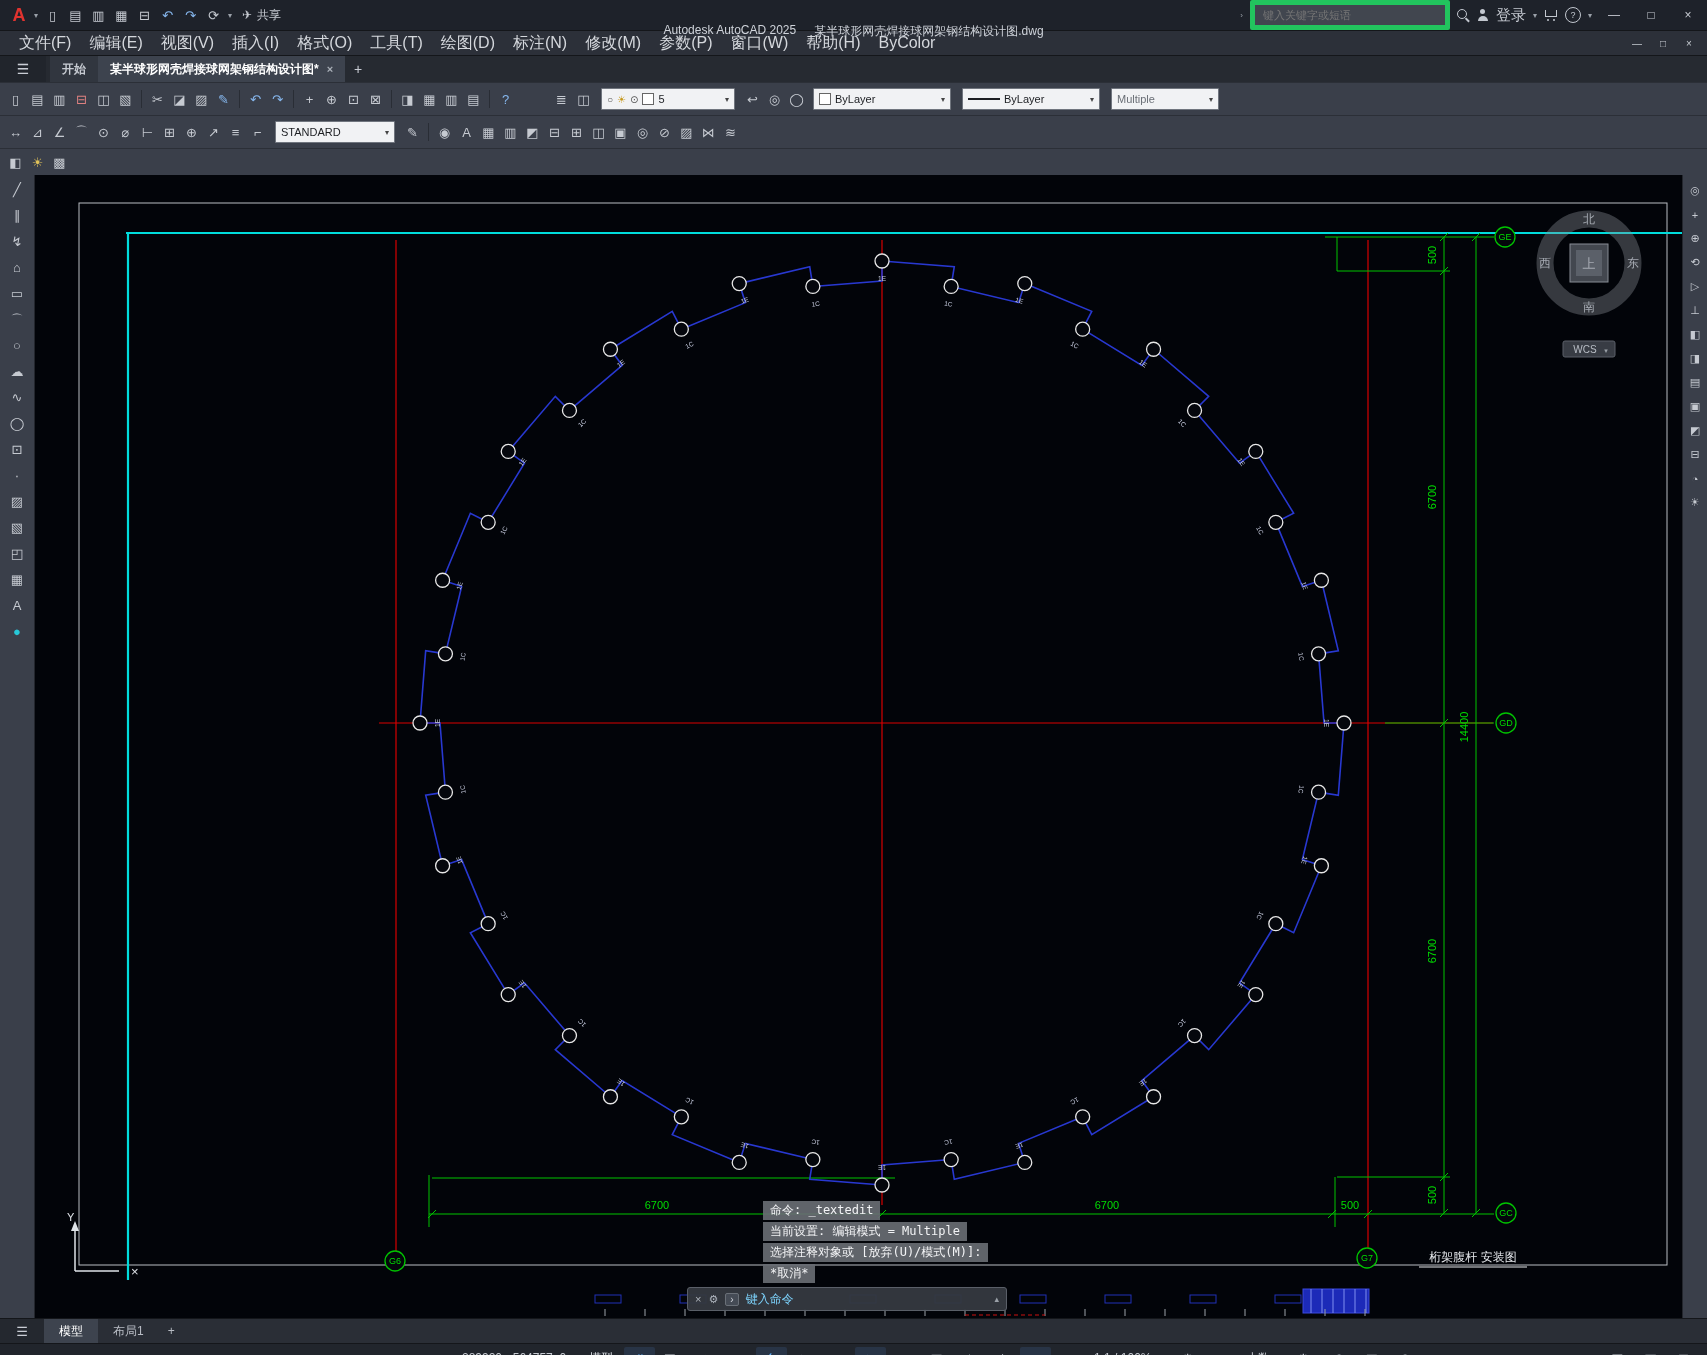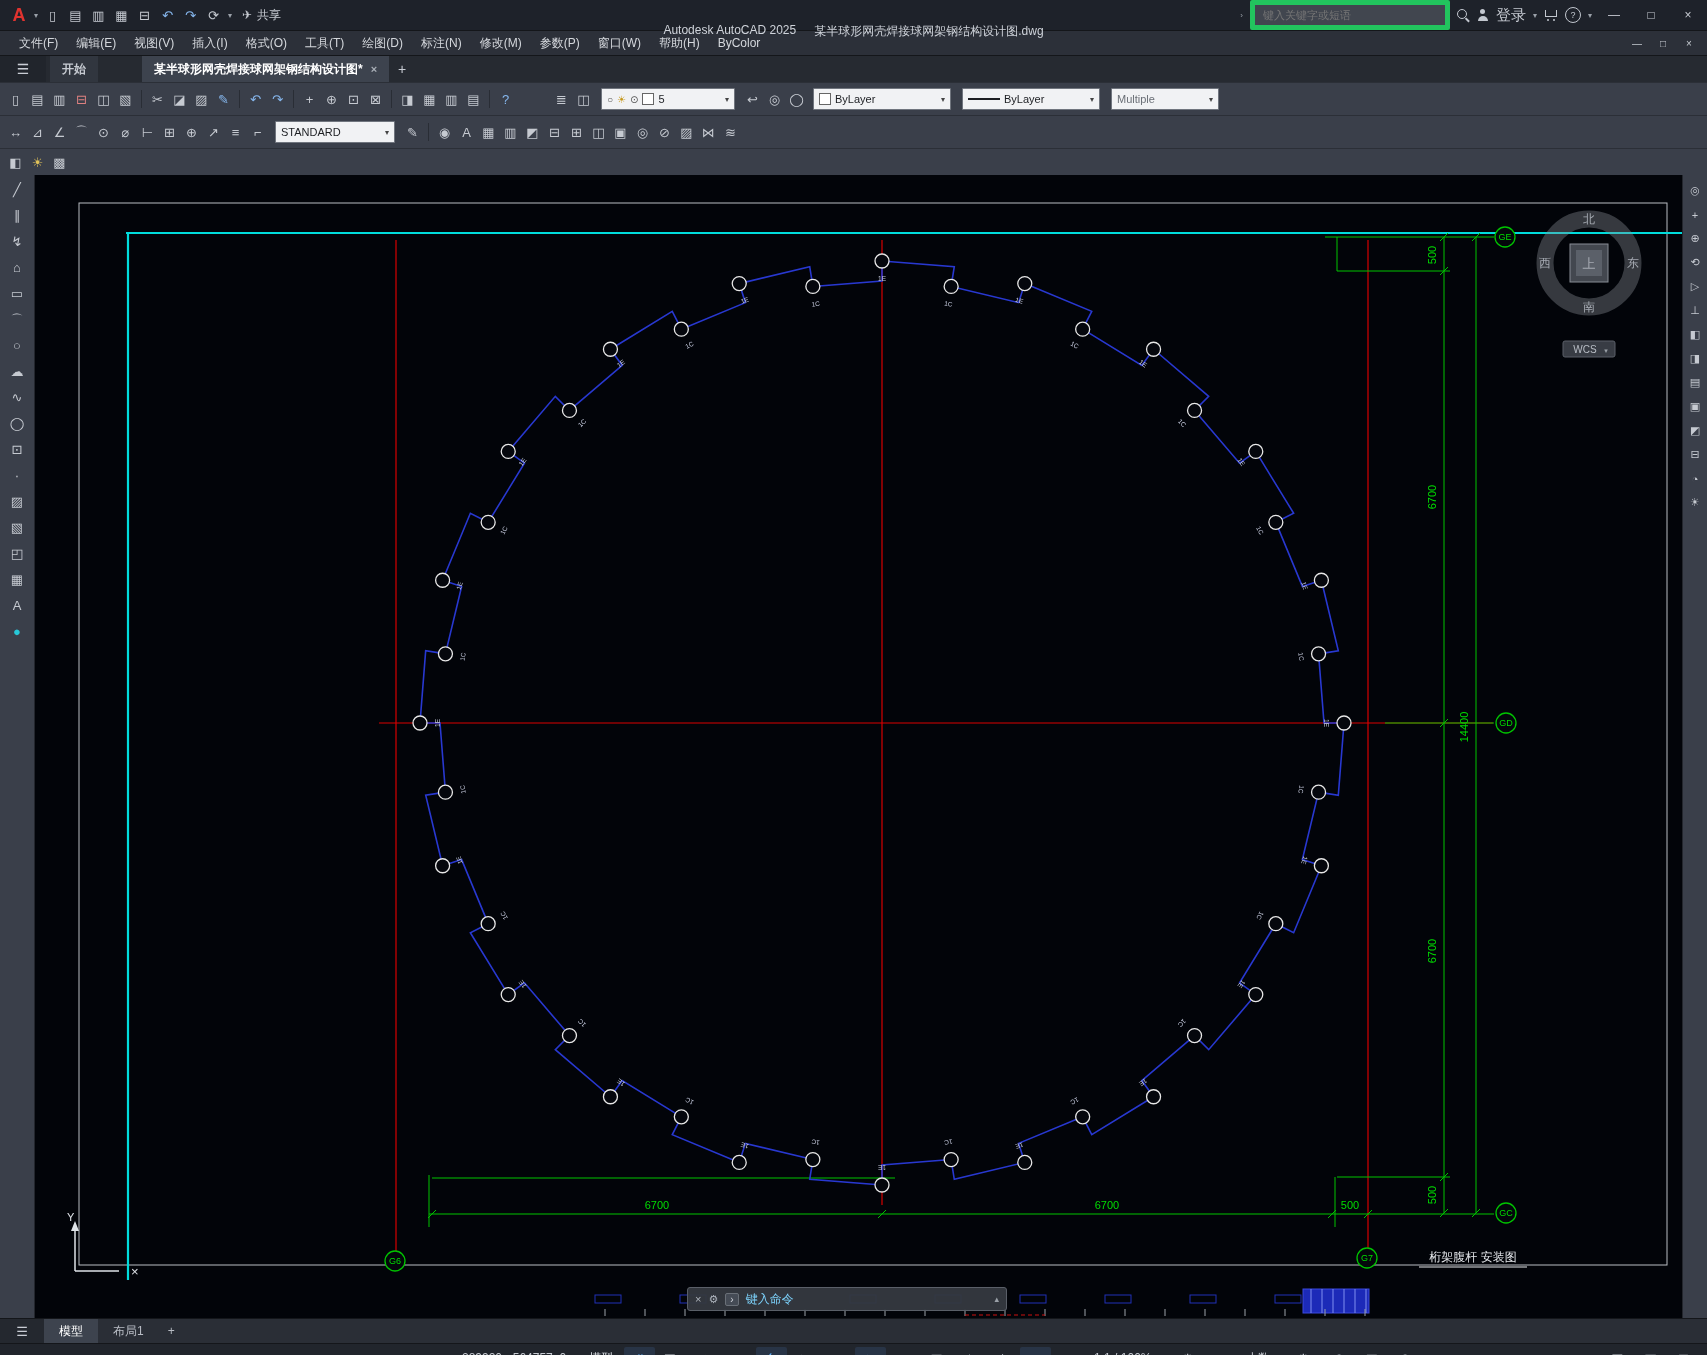--- a/index.html
+++ b/index.html
@@ -24,29 +24,29 @@
   .i-person::before{content:"";position:absolute;left:3.5px;top:0;width:5px;height:5px;border-radius:50%;background:#c2c7cf;}
   .i-person::after{content:"";position:absolute;left:1px;top:6.5px;width:10px;height:5px;border-radius:5px 5px 0 0;background:#c2c7cf;}
   .i-cart{width:14px;height:13px;position:relative;display:inline-block;}
   .i-cart::before{content:"";position:absolute;left:1px;top:1px;width:10px;height:6px;border:1.4px solid #c2c7cf;border-top:none;}
   .i-cart::after{content:"";position:absolute;width:2.5px;height:2.5px;border-radius:50%;background:#c2c7cf;box-shadow:6px 0 0 #c2c7cf;left:3px;top:10px;}
   .i-help{width:14px;height:14px;border:1.4px solid #c2c7cf;border-radius:50%;font-size:9px;display:flex;align-items:center;justify-content:center;color:#c2c7cf;}
   .signin{color:#c6cad1;font-size:15px;}
   .win-btn{width:30px;height:30px;display:flex;align-items:center;justify-content:center;color:#c6cad1;font-size:12px;}
   
   .menubar{height:24px;background:#2c3039;display:flex;align-items:center;padding-left:10px;border-top:1px solid #14161a;}
-  .menu-item{padding:0 9px;line-height:24px;color:#d4d7dc;font-size:12px;}
+  .menu-item{padding:0 9px;line-height:24px;color:#d4d7dc;font-size:16px;}
   .menu-win{margin-left:auto;display:flex;gap:2px;padding-right:6px;}
   .menu-win .win-btn{width:24px;height:22px;font-size:10px;}
   
   .tabbar{height:26px;background:#262a31;display:flex;align-items:flex-end;border-top:1px solid #14161a;}
   .hamburger{width:46px;height:26px;display:flex;align-items:center;justify-content:center;color:#c9cdd5;font-size:14px;background:#21252c;}
   .file-tab{height:26px;display:flex;align-items:center;padding:0 12px;font-size:12px;gap:8px;font-weight:bold;}
   .file-tab.start{background:#31363f;color:#c6cad1;margin-left:4px;}
-  .file-tab.active{background:#3d434e;color:#fff;margin-left:44px;}
+  .file-tab.active{background:#3d434e;color:#fff;}
   .tab-close{color:#aab0b8;font-size:11px;}
   .tab-add{width:26px;height:26px;display:flex;align-items:center;justify-content:center;color:#c9cdd5;font-size:14px;}
   
   .toolbar{background:#3a3f4a;display:flex;align-items:center;padding:2px 5px;gap:1px;border-top:1px solid #2b2f37;}
   #toolbar1{height:28px;}  #toolbar2{height:28px;}  #toolbar3{height:22px;}
   .tb-group{display:flex;align-items:center;gap:1px;}
   .tb-sep{width:1px;height:18px;background:#292d35;margin:0 4px;}
   .combo{height:20px;background:#f1f2f4;border:1px solid #70757e;color:#1c1e22;display:flex;align-items:center;
          padding:0 5px;font-size:11px;gap:4px;border-radius:1px;}
   .combo .dd{margin-left:auto;font-size:8px;color:#444;}
@@ -541,20 +541,26 @@
           <polygon points="36,1056 44,1056 40,1046" fill="#dfe3e8"></polygon>
           <text x="32" y="1046" fill="#dfe3e8" font-size="11">Y</text>
           <text x="96" y="1101" fill="#dfe3e8" font-size="13">×</text>
         </g>
         <g>
           <text x="1438" y="1086" fill="#e4e7eb" font-size="12" text-anchor="middle">桁架腹杆 安装图</text>
           <line x1="1384" y1="1092" x2="1492" y2="1092" stroke="#e4e7eb" stroke-width="1"></line>
         </g>
       </svg>
 
+    <div class="cmd-stack">
+      <div class="cmd-line">命令:  _textedit</div>
+      <div class="cmd-line">当前设置: 编辑模式 = Multiple</div>
+      <div class="cmd-line">选择注释对象或 [放弃(U)/模式(M)]:</div>
+      <div class="cmd-line">*取消*</div>
+    </div>
     <div class="cmd-input">
       <span class="xi">×</span>
       <span class="xi">⚙</span>
       <span class="prompt-chip">›</span>
       <span class="cmd-ph">键入命令</span>
       <span class="collapse">▴</span>
     </div>
   </div>
 
   <div class="side-right" id="right-icons">

